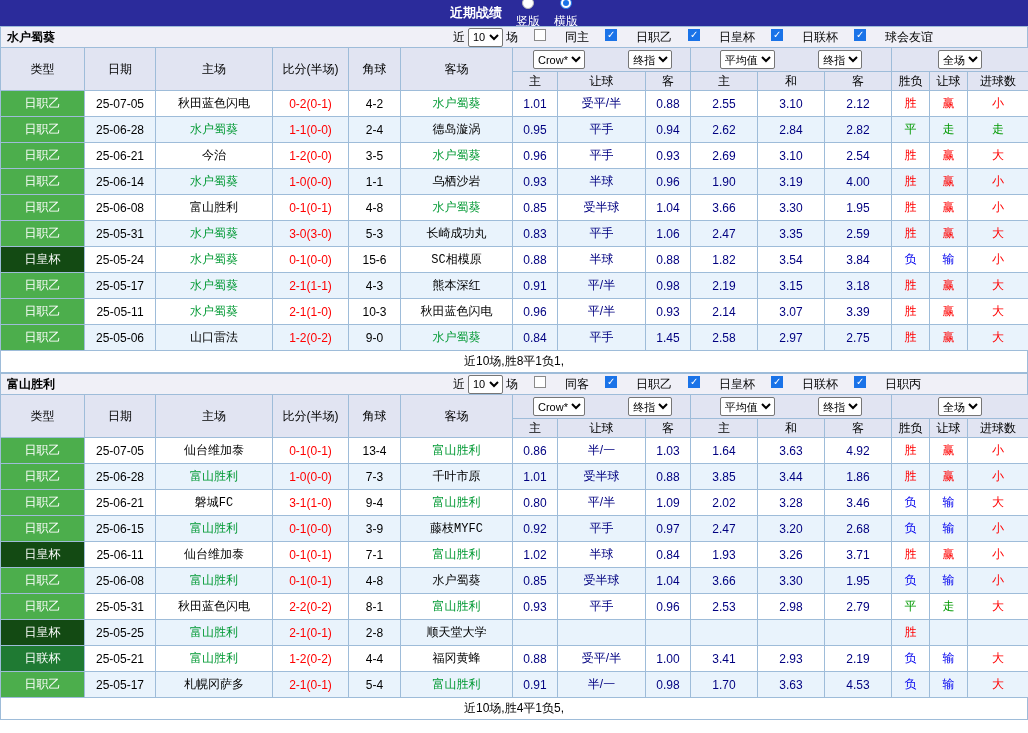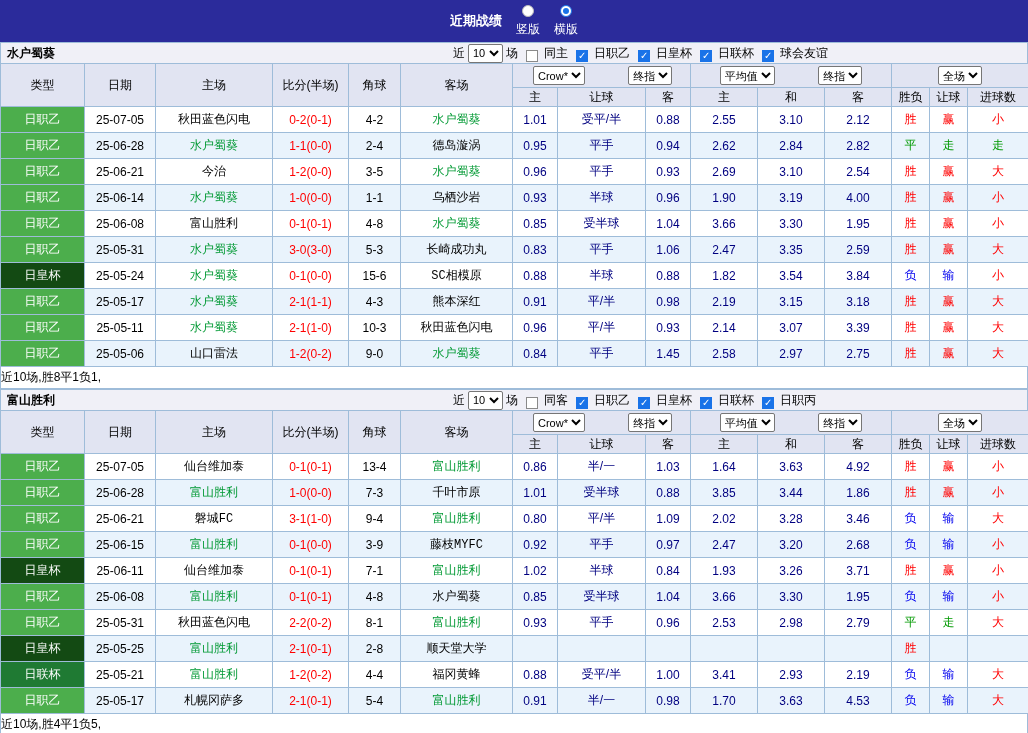--- a/index.html
+++ b/index.html
@@ -4,21 +4,21 @@
 <style>
   * { margin:0; padding:0; box-sizing:border-box; }
   html,body { background:#fff; }
   body {
     width:1028px;
     font-family:"Liberation Sans","DejaVu Sans",sans-serif;
     font-size:12px; color:#000;
   }
   
   .topbar {
-    height:42px; background:#2b2b9b; color:#fff;
+    height:26px; background:#2b2b9b; color:#fff;
     display:flex; align-items:center; justify-content:center; gap:14px;
   }
   .topbar .title { font-weight:bold; font-size:13px; }
   .radio-group { display:inline-flex; align-items:center; gap:4px; cursor:pointer; font-size:12px;flex-direction:column; }
   .radio {
     width:12px; height:12px; border-radius:50%; background:#fff;
     border:1px solid #bbb; display:inline-block; position:relative;
   }
   .radio.checked { border-color:#1a73e8; }
   .radio.checked::after {
@@ -30,21 +30,21 @@
     height:21px; background:#f0f0f7;
     border:1px solid #9ebcd9; border-bottom:none;
     display:flex; align-items:center; position:relative;
   }
   .section-head .team { font-weight:bold; font-size:12px; padding-left:6px; }
   .filters { position:absolute; left:452px; display:flex; align-items:center; gap:3px; white-space:nowrap; }
   .filters select, thead select {
     font-family:inherit; font-size:11px; height:19px;
     background:#fff; border:1px solid #767676; border-radius:2px;
   }
-  .chk { display:inline-flex; align-items:flex-end; gap:6px; margin-left:5px; cursor:pointer; }
+  .chk { display:inline-flex; align-items:flex-start; gap:19px; margin-left:13px; cursor:pointer; }
   .box { width:12px; height:12px; border:1px solid #8a8a8a; background:#fff; display:inline-block; position:relative; }
   .box.checked { background:#1a73e8; border-color:#1a73e8; }
   .box.checked::after { content:"\2713"; color:#fff; font-size:10px; position:absolute; left:1px; top:-1px; }
   
   table { border-collapse:collapse; table-layout:fixed; width:1028px; }
   th,td {
     border:1px solid #9ebcd9; text-align:center;
     overflow:hidden; white-space:nowrap; font-size:12px;
   }
   thead th { background:#e1e4f2; font-weight:normal; }
@@ -58,21 +58,21 @@
   td.type.t-cup { background:#134a13; }
   td.type.t-lc  { background:#1f7a33; }
   td.score { color:#f00; }
   td.odds { color:#000080; }
   .hl { color:#009933; }
   .c-red { color:#f00; } .c-blue { color:#0000ee; } .c-green { color:#009900; }
   td[data-name="home-team"], td[data-name="away-team"] { cursor:pointer;font-family:Liberation Mono, monospace; }
   
   .summary {
     height:22px; border:1px solid #9ebcd9; border-top:none;
-    display:flex; align-items:center; justify-content:space-between; gap:5px; background:#fff;
+    display:flex; align-items:center; justify-content:center; gap:5px; background:#fff;flex-direction:column;
   }
   .summary .s-red { color:#f00; }
 </style>
 </head>
 <body>
 
 <div class="topbar" data-name="topbar">
   <span class="title" data-name="page-title">近期战绩</span>
   <label class="radio-group" data-name="layout-radio-vertical">
     <span class="radio" data-name="radio-unchecked-icon"></span>

